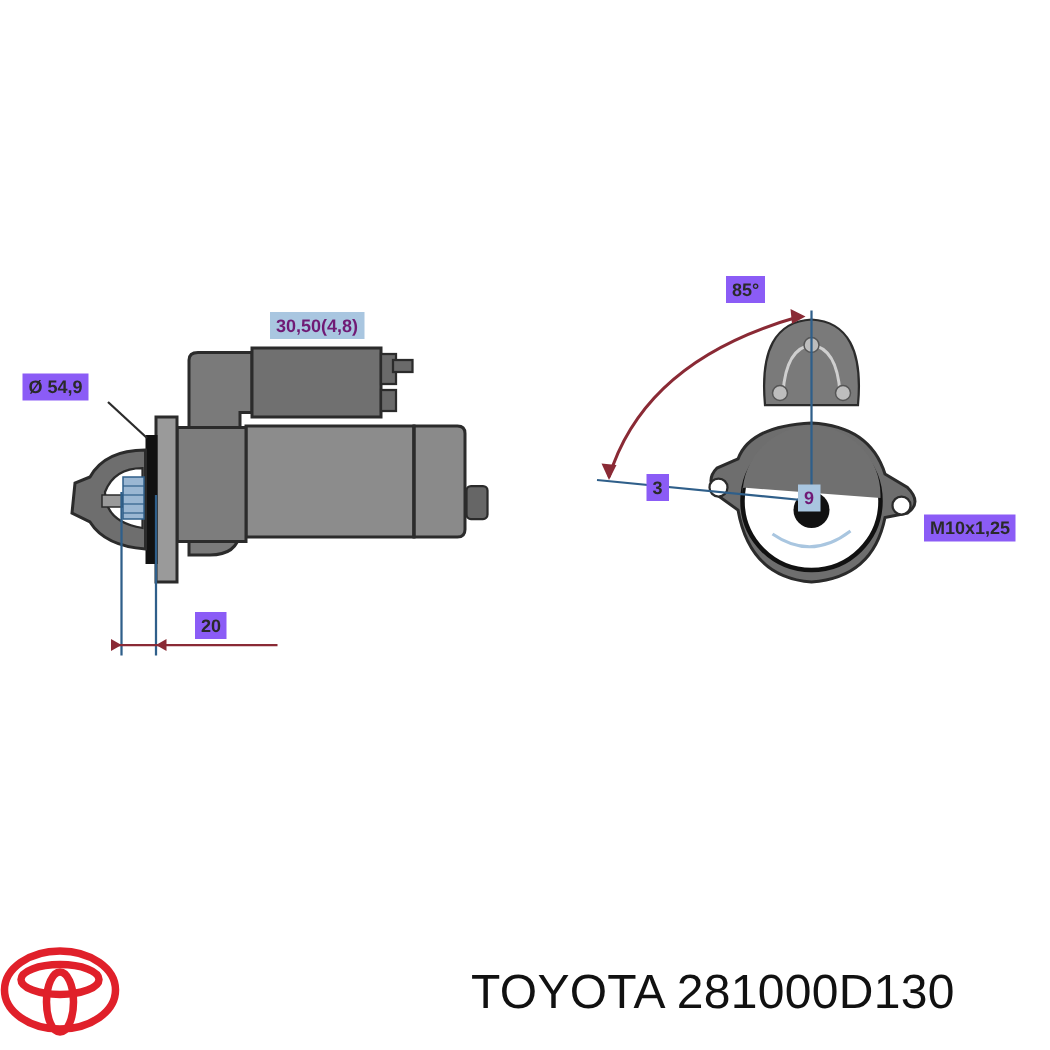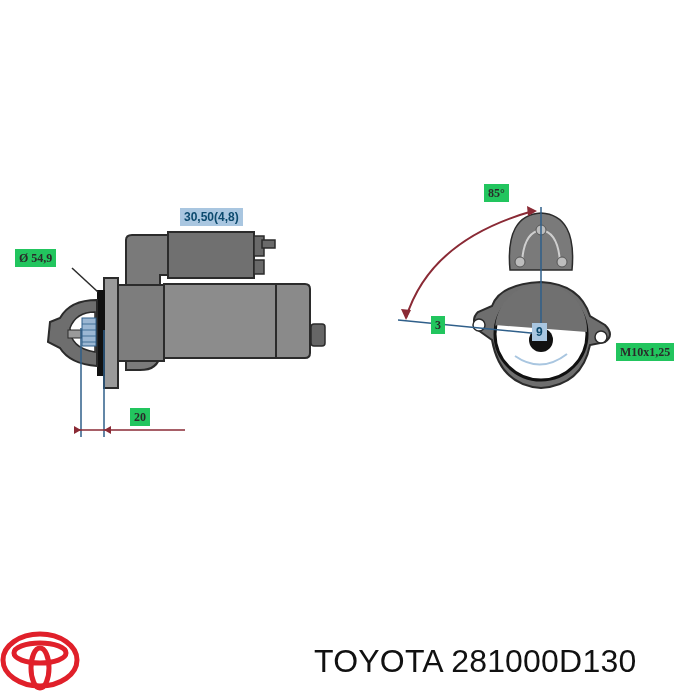--- a/index.html
+++ b/index.html
@@ -1,20 +1,20 @@
 <!DOCTYPE html>
 <html><head>
   <meta charset="utf-8">
   <style>
     html, body { margin:0; padding:0; }
     body { width:700px; height:700px; background:#ffffff; position:relative; overflow:hidden; font-family:"Liberation Sans", sans-serif; }
     .stage { position:absolute; left:0; top:0; width:700px; height:700px; }
     .lbl { position:absolute; font-family:"Liberation Sans", sans-serif; font-weight:bold; font-size:12px; color:#2a2a2a; line-height:16px; padding:1px 4px; white-space:nowrap; }
-    .lbl-yellow { background:#22c55e;font-family:Liberation Serif, serif; }
-    .lbl-blue { background:#a9c6e0; color:#0c4a6e; }
+    .lbl-yellow { background:#8b5cf6; }
+    .lbl-blue { background:#a9c6e0; color:#701a75; }
     .footer-text { position:absolute; left:314px; top:643px; font-family:"Liberation Sans", sans-serif; font-size:32px; color:#111; white-space:nowrap; letter-spacing:0.2px; }
   </style>
 </head>
 <body>
 
 <div class="stage">
   <svg width="700" height="700" viewBox="0 0 700 700" xmlns="http://www.w3.org/2000/svg">
 
     <g>
 

